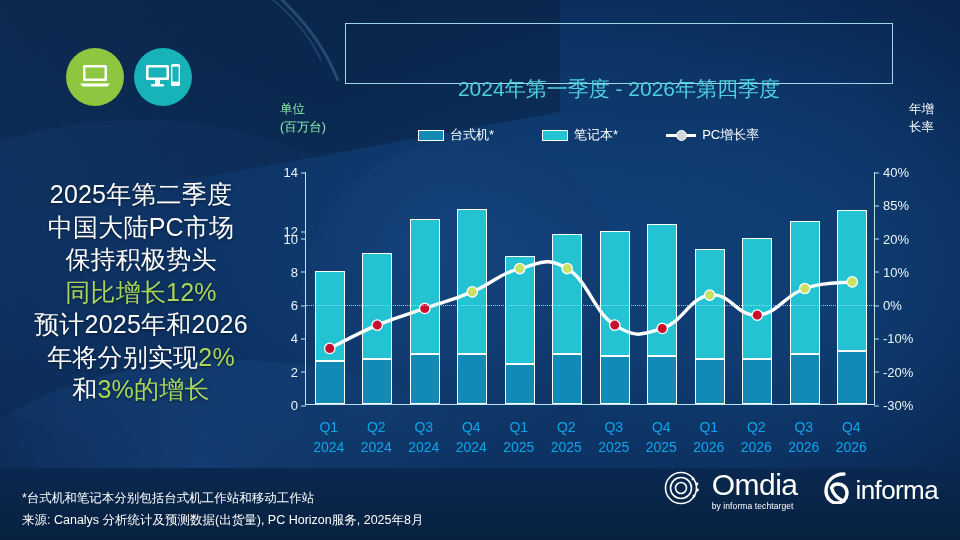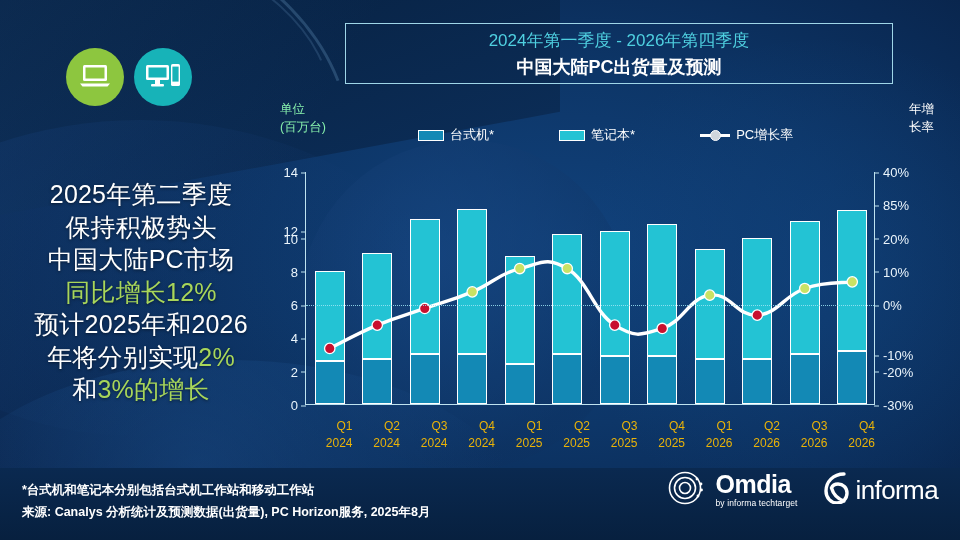--- a/index.html
+++ b/index.html
@@ -92,37 +92,37 @@
   }
   .headline .hl-green { color: #a8d65a; }
 
   
   .title-box {
     position: absolute; left: 345px; top: 23px; width: 548px; height: 61px;
     border: 1px solid #9fd6e8;
     text-align: center;
     padding-top: 5px;
   }
-  .title-line1 { font-size: 17px; color: #4fd0e0; line-height: 1.45; }
+  .title-line1 { font-size: 21px; color: #4fd0e0; line-height: 1.45; margin-top: 45px; }
   .title-line2 { font-size: 18px; color: #ffffff; font-weight: bold; line-height: 1.45; }
 
   
   .chart-wrap { position: absolute; left: 258px; top: 96px; width: 700px; height: 360px; }
 
   .axis-unit {
     position: absolute; left: 22px; top: 4px;
     font-size: 12.5px; color: #86efac; line-height: 1.45; text-align: left;
   }
   .axis-unit-right {
     position: absolute; left: 651px; top: 4px;
     font-size: 12.5px; color: #ffffff; line-height: 1.45; text-align: left;
   }
 
   
-  .legend { position: absolute; left: 160px; top: 30px; display: flex; align-items: center; gap: 65px; }
+  .legend { position: absolute; left: 160px; top: 30px; display: flex; align-items: center; gap: 48px; }
   .lg-item { display: flex; align-items: center; gap: 6px; font-size: 13px; color: #ffffff; white-space: nowrap; }
   .lg-swatch { width: 26px; height: 11px; border: 1px solid #ffffff; display: inline-block; }
   .lg-line { position: relative; width: 30px; height: 11px; display: inline-block; }
   .lg-line::before {
     content: ""; position: absolute; left: 0; top: 4px; width: 30px; height: 3px;
     background: #ffffff;
   }
   .lg-line::after {
     content: ""; position: absolute; left: 10px; top: 0.5px; width: 9px; height: 9px;
     border-radius: 50%; background: #d0d6dc; border: 1px solid #ffffff;
@@ -157,33 +157,33 @@
   }
 
   .bars { position: absolute; inset: 0; }
   .bar { position: absolute; bottom: 0; }
   .seg { position: absolute; left: 0; width: 100%; border: 1px solid #ffffff; }
   .seg-desktop { background: #1389b5; }
   .seg-notebook { background: #23c3d4; }
 
   .xlabels { position: absolute; left: 47px; top: 314px; width: 570px; height: 44px; }
   .xlab {
-    position: absolute; text-align: right; font-size: 12px; color: #eab308;
+    position: absolute; text-align: center; font-size: 14px; color: #0ea5e9;
     line-height: 1.42;
   }
 
   
   .footnote {
-    position: absolute; left: 22px; bottom: 16px;
-    font-size: 12.5px; color: #ffffff; line-height: 1.75; font-weight: bold;
+    position: absolute; left: 22px; bottom: 8px;
+    font-size: 12.5px; color: #ffffff; line-height: 1.75;
   }
   .logos { position: absolute; right: 22px; bottom: 28px; display: flex; align-items: center; gap: 26px; }
   .omdia { display: flex; align-items: center; gap: 9px; }
   .omdia-text { color: #ffffff; line-height: 1; }
-  .omdia-name { font-size: 25px; font-weight: bold; letter-spacing: -.5px; }
+  .omdia-name { font-size: 30px; font-weight: normal; letter-spacing: -.5px; }
   .omdia-sub { font-size: 8.5px; margin-top: 2px; letter-spacing: .1px; }
   .canalys { display: flex; align-items: center; gap: 6px; color: #ffffff; }
   .canalys-name { font-size: 26px; letter-spacing: -.6px; }
 </style>
 </head>
 <body>
 
 <div id="root">
   <div class="bg-base"></div>
   <div class="bg-glow-right"></div>
@@ -215,31 +215,30 @@
           <rect x="6" y="22" width="13" height="2.4" rx="1" fill="#ffffff"></rect>
           <rect x="26" y="2" width="9" height="22" rx="1.6" fill="#ffffff"></rect>
           <rect x="27.4" y="4.6" width="6.2" height="15" fill="#17b3b8"></rect>
         </svg>
       </span>
     </div>
   </div>
 
   <div class="headline">
     <div>2025年第二季度</div>
+    <div>中国大陆PC市场</div>
     <div>保持积极势头</div>
-    <div>中国大陆PC市场</div>
     <div class="hl-green">同比增长12%</div>
     <div>预计2025年和2026</div>
     <div><span>年将分别实现</span><span class="hl-green">2%</span></div>
     <div><span>和</span><span class="hl-green">3%</span><span class="hl-green">的增长</span></div>
   </div>
 
   <div class="title-box">
     <div class="title-line1">2024年第一季度 - 2026年第四季度</div>
-    <div class="title-line2">中国大陆PC出货量及预测</div>
   </div>
 
   <div class="chart-wrap">
     <div class="axis-unit">
       <div>单位</div>
       <div>(百万台)</div>
     </div>
     <div class="axis-unit-right">
       <div>年增</div>
       <div>长率</div>
@@ -329,21 +328,21 @@
     <div class="ytick" style="top: 233px;">0</div>
         <div class="ytick" style="top: 199.714px;">2</div>
         <div class="ytick" style="top: 166.429px;">4</div>
         <div class="ytick" style="top: 133.143px;">6</div>
         <div class="ytick" style="top: 99.8571px;">8</div>
         <div class="ytick" style="top: 66.5714px;">10</div>
         <div class="ytick" style="top: 33.2857px; margin-top: 26px;">12</div>
         <div class="ytick" style="top: 0px;">14</div>
         <div class="ytick-r" style="top: 233px;">-30%</div>
         <div class="ytick-r" style="top: 199.714px;">-20%</div>
-        <div class="ytick-r" style="top: 183px;">-10%</div>
+        <div class="ytick-r" style="top: 166px;">-10%</div>
         <div class="ytick-r" style="top: 133.143px;">0%</div>
         <div class="ytick-r" style="top: 99.8571px;">10%</div>
         <div class="ytick-r" style="top: 66.5714px;">20%</div>
         <div class="ytick-r" style="top: 33.2857px;">85%</div>
         <div class="ytick-r" style="top: 0px;">40%</div>
         <div class="zero-grid" style="top: 133.143px;"></div>
       </div>
 
     <div class="xlabels" id="xlabels">
         <div class="xlab" style="left: 0px; width: 47.5px; top: 8px;">

